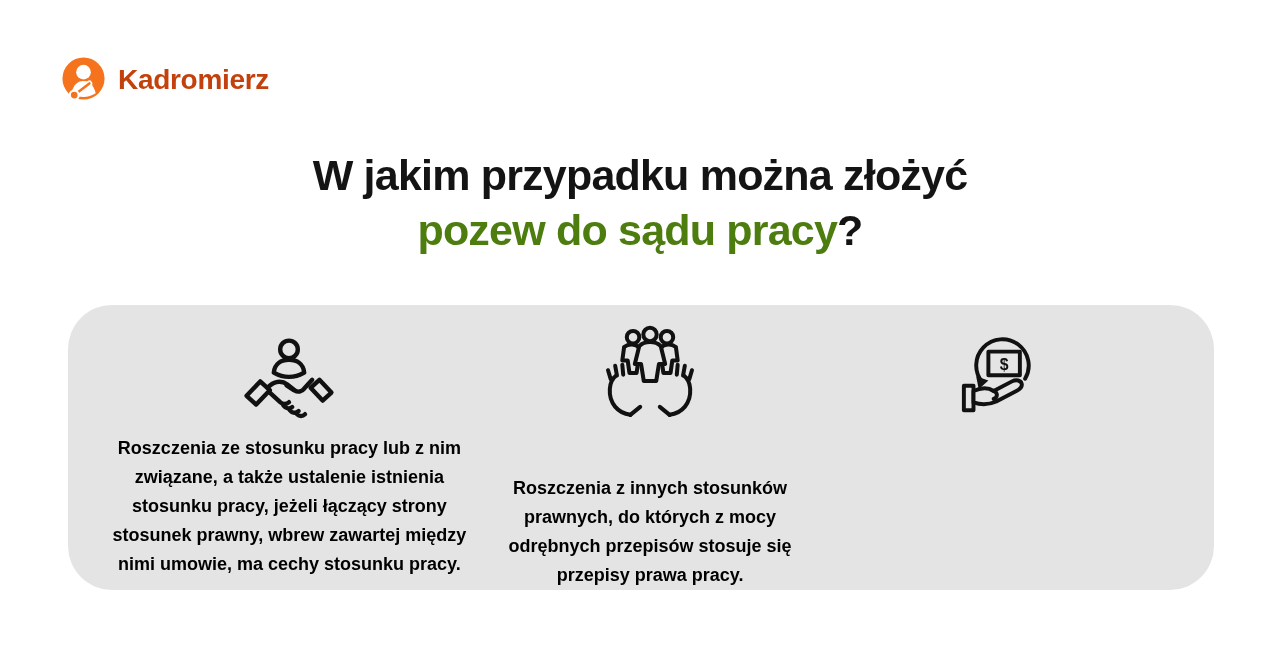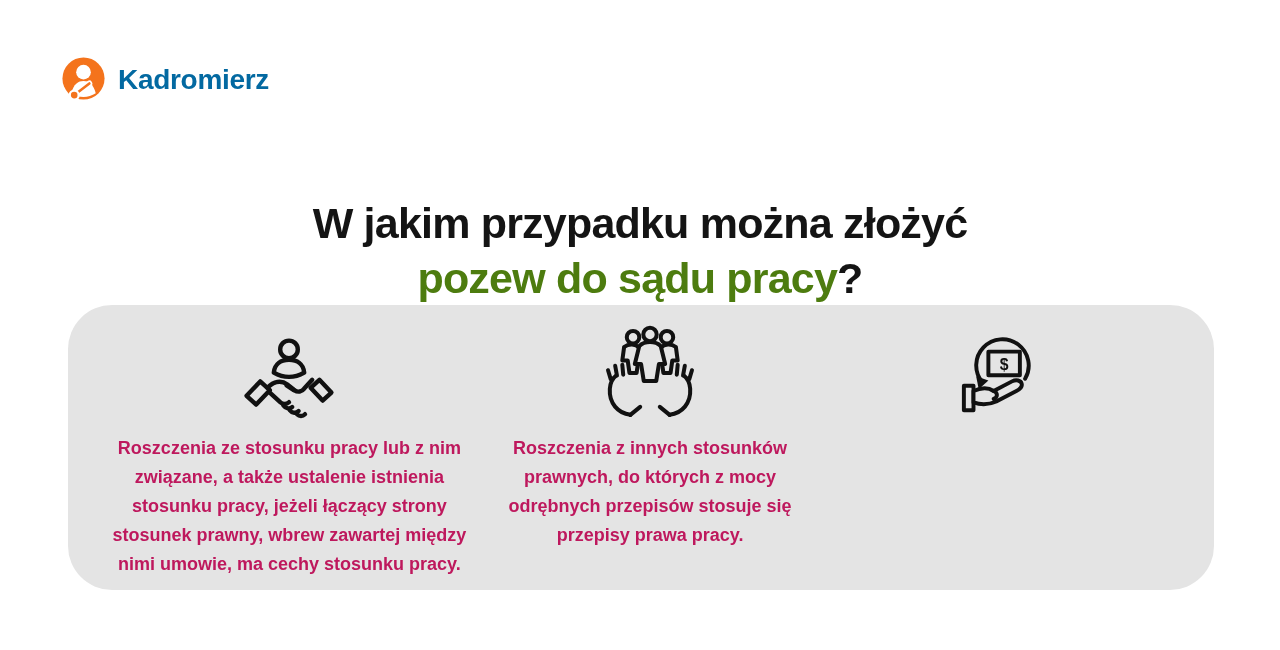--- a/index.html
+++ b/index.html
@@ -7,47 +7,47 @@
     width:1280px;height:650px;position:relative;overflow:hidden;
     background:#ffffff;
     font-family:"Liberation Sans", sans-serif;
   }
   .logo{
     position:absolute;left:60px;top:56px;
     display:flex;align-items:center;gap:11px;
   }
   .logo svg{display:block;}
   .brand-name{
-    font-size:28px;font-weight:bold;color:#0369a1;letter-spacing:-0.3px;
+    font-size:28px;font-weight:bold;color:#c2410c;letter-spacing:-0.3px;
   }
   .title{
     position:absolute;top:148px;left:0;width:100%;
     text-align:center;
     font-size:43px;line-height:55px;font-weight:bold;
-    letter-spacing:-0.8px;color:#141414;margin-top:48px;
+    letter-spacing:-0.8px;color:#141414;
   }
   .title .hl{color:#4d7c0f;}
   .panel{
     position:absolute;left:68px;top:305px;width:1146px;height:285px;
     background:#e4e4e4;border-radius:44px;
     display:flex;box-sizing:border-box;
     padding:16px 40px 0 27px;
   }
   .card{
     display:flex;flex-direction:column;align-items:center;text-align:center;
   }
   .card-1{width:396px;margin-right:16px;}
-  .card-2{width:306px;margin-right:36px;}
+  .card-2{width:306px;margin-right:36px;justify-content:space-between;}
   .card-3{width:344px;}
   .icon-wrap{
     height:100px;display:flex;align-items:flex-end;justify-content:center;
   }
   .card-text{
     margin-top:13px;
-    font-size:18px;line-height:29px;font-weight:bold;color:#be185d;
+    font-size:18px;line-height:29px;font-weight:bold;color:#000000;
   }
   .ic{stroke:#111111;fill:none;stroke-linecap:round;stroke-linejoin:round;}
 </style>
 </head>
 <body>
 
 <div>
 
   <div class="logo">
     <span>

